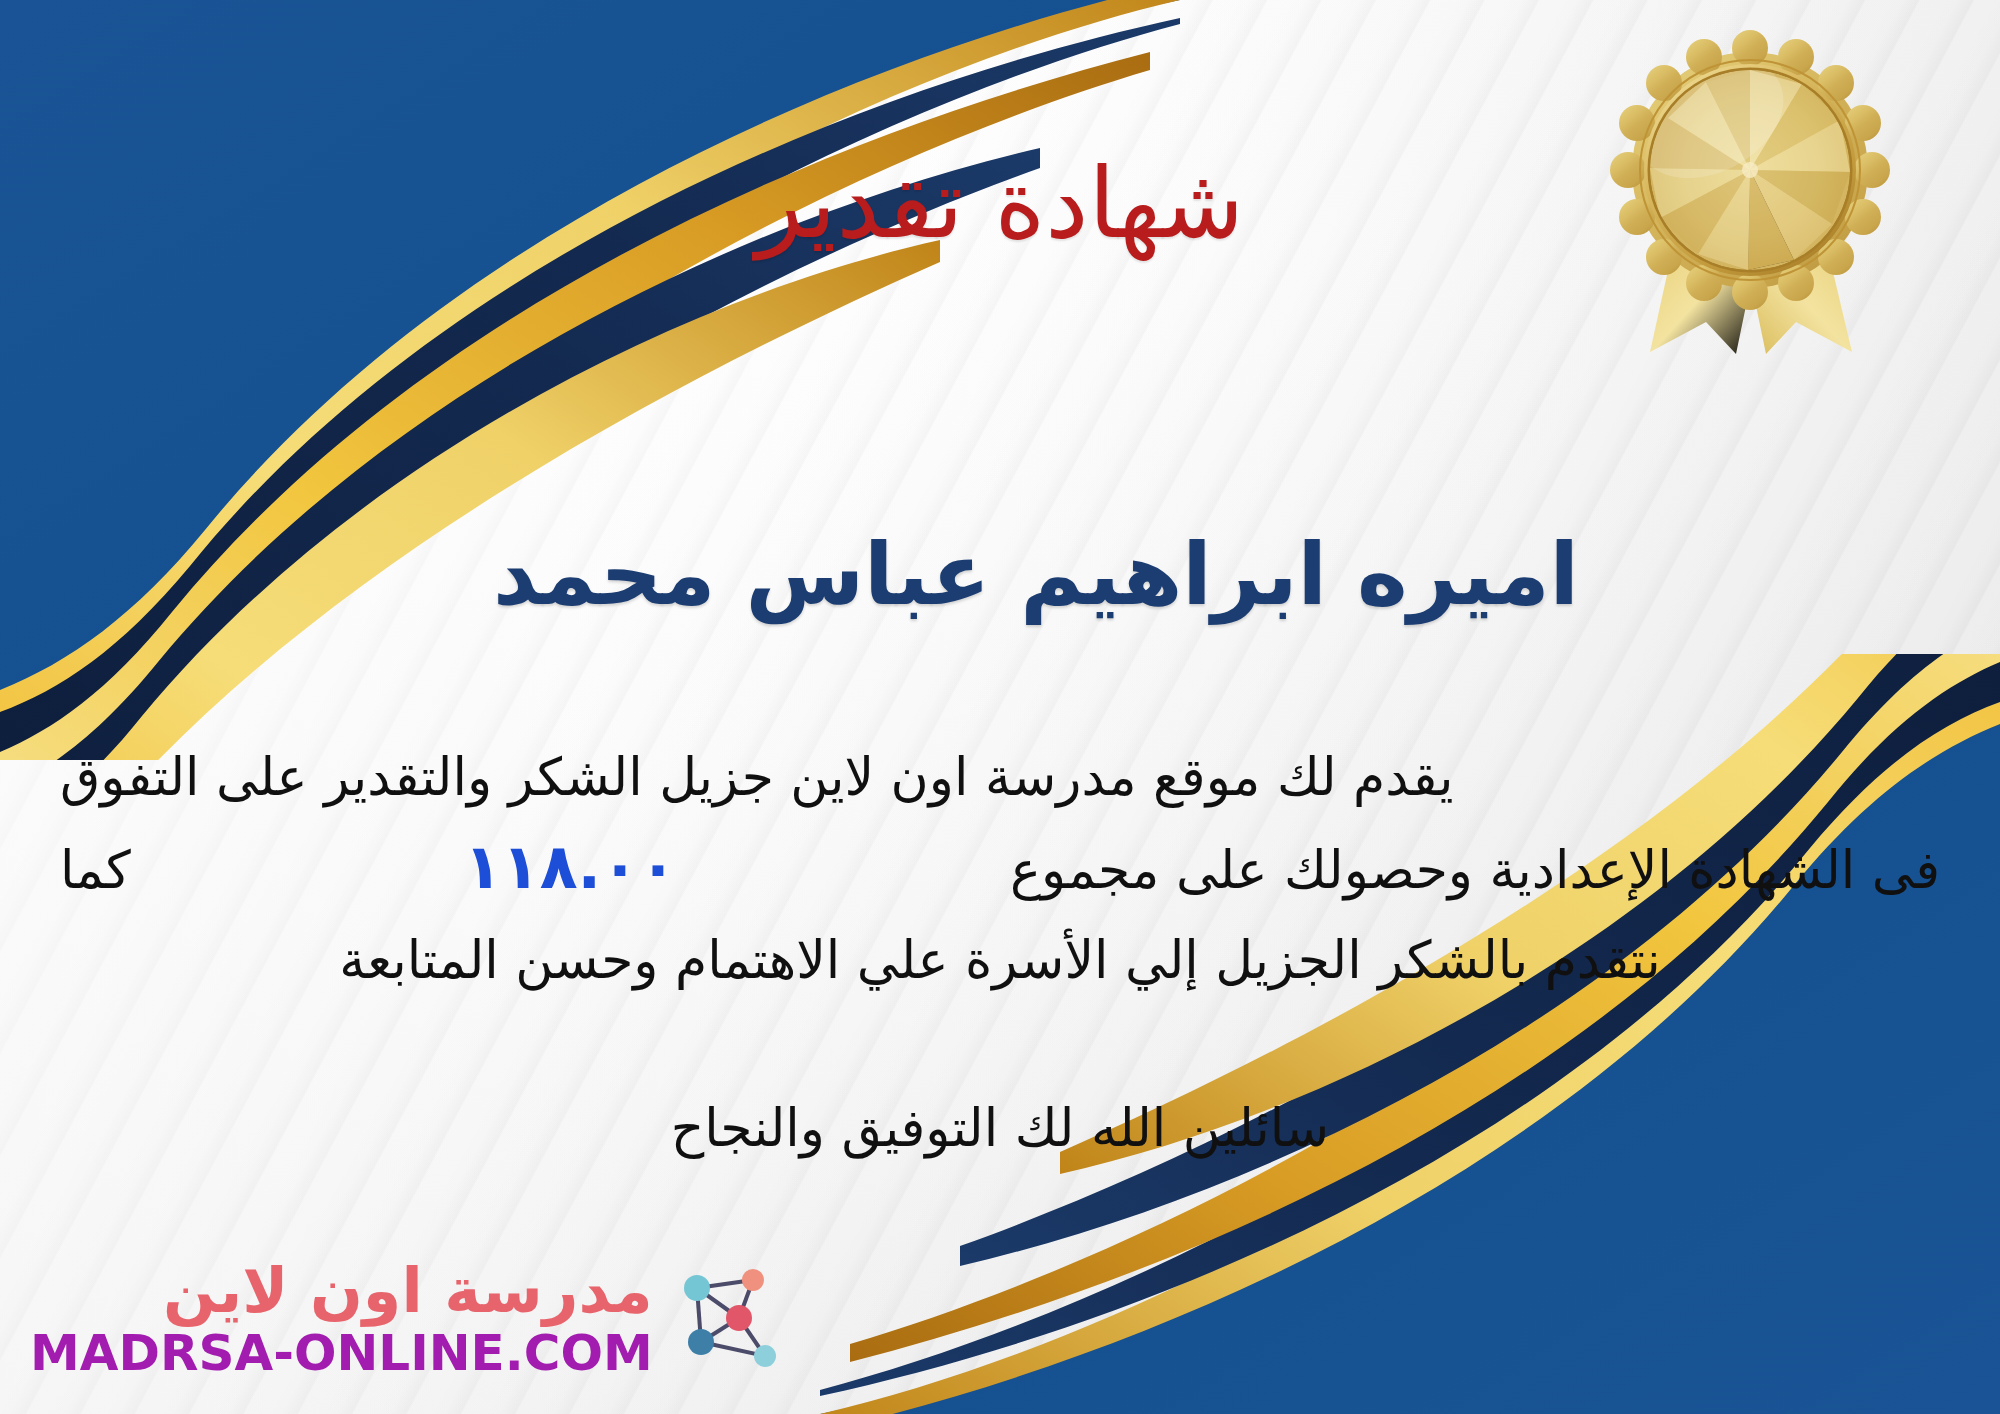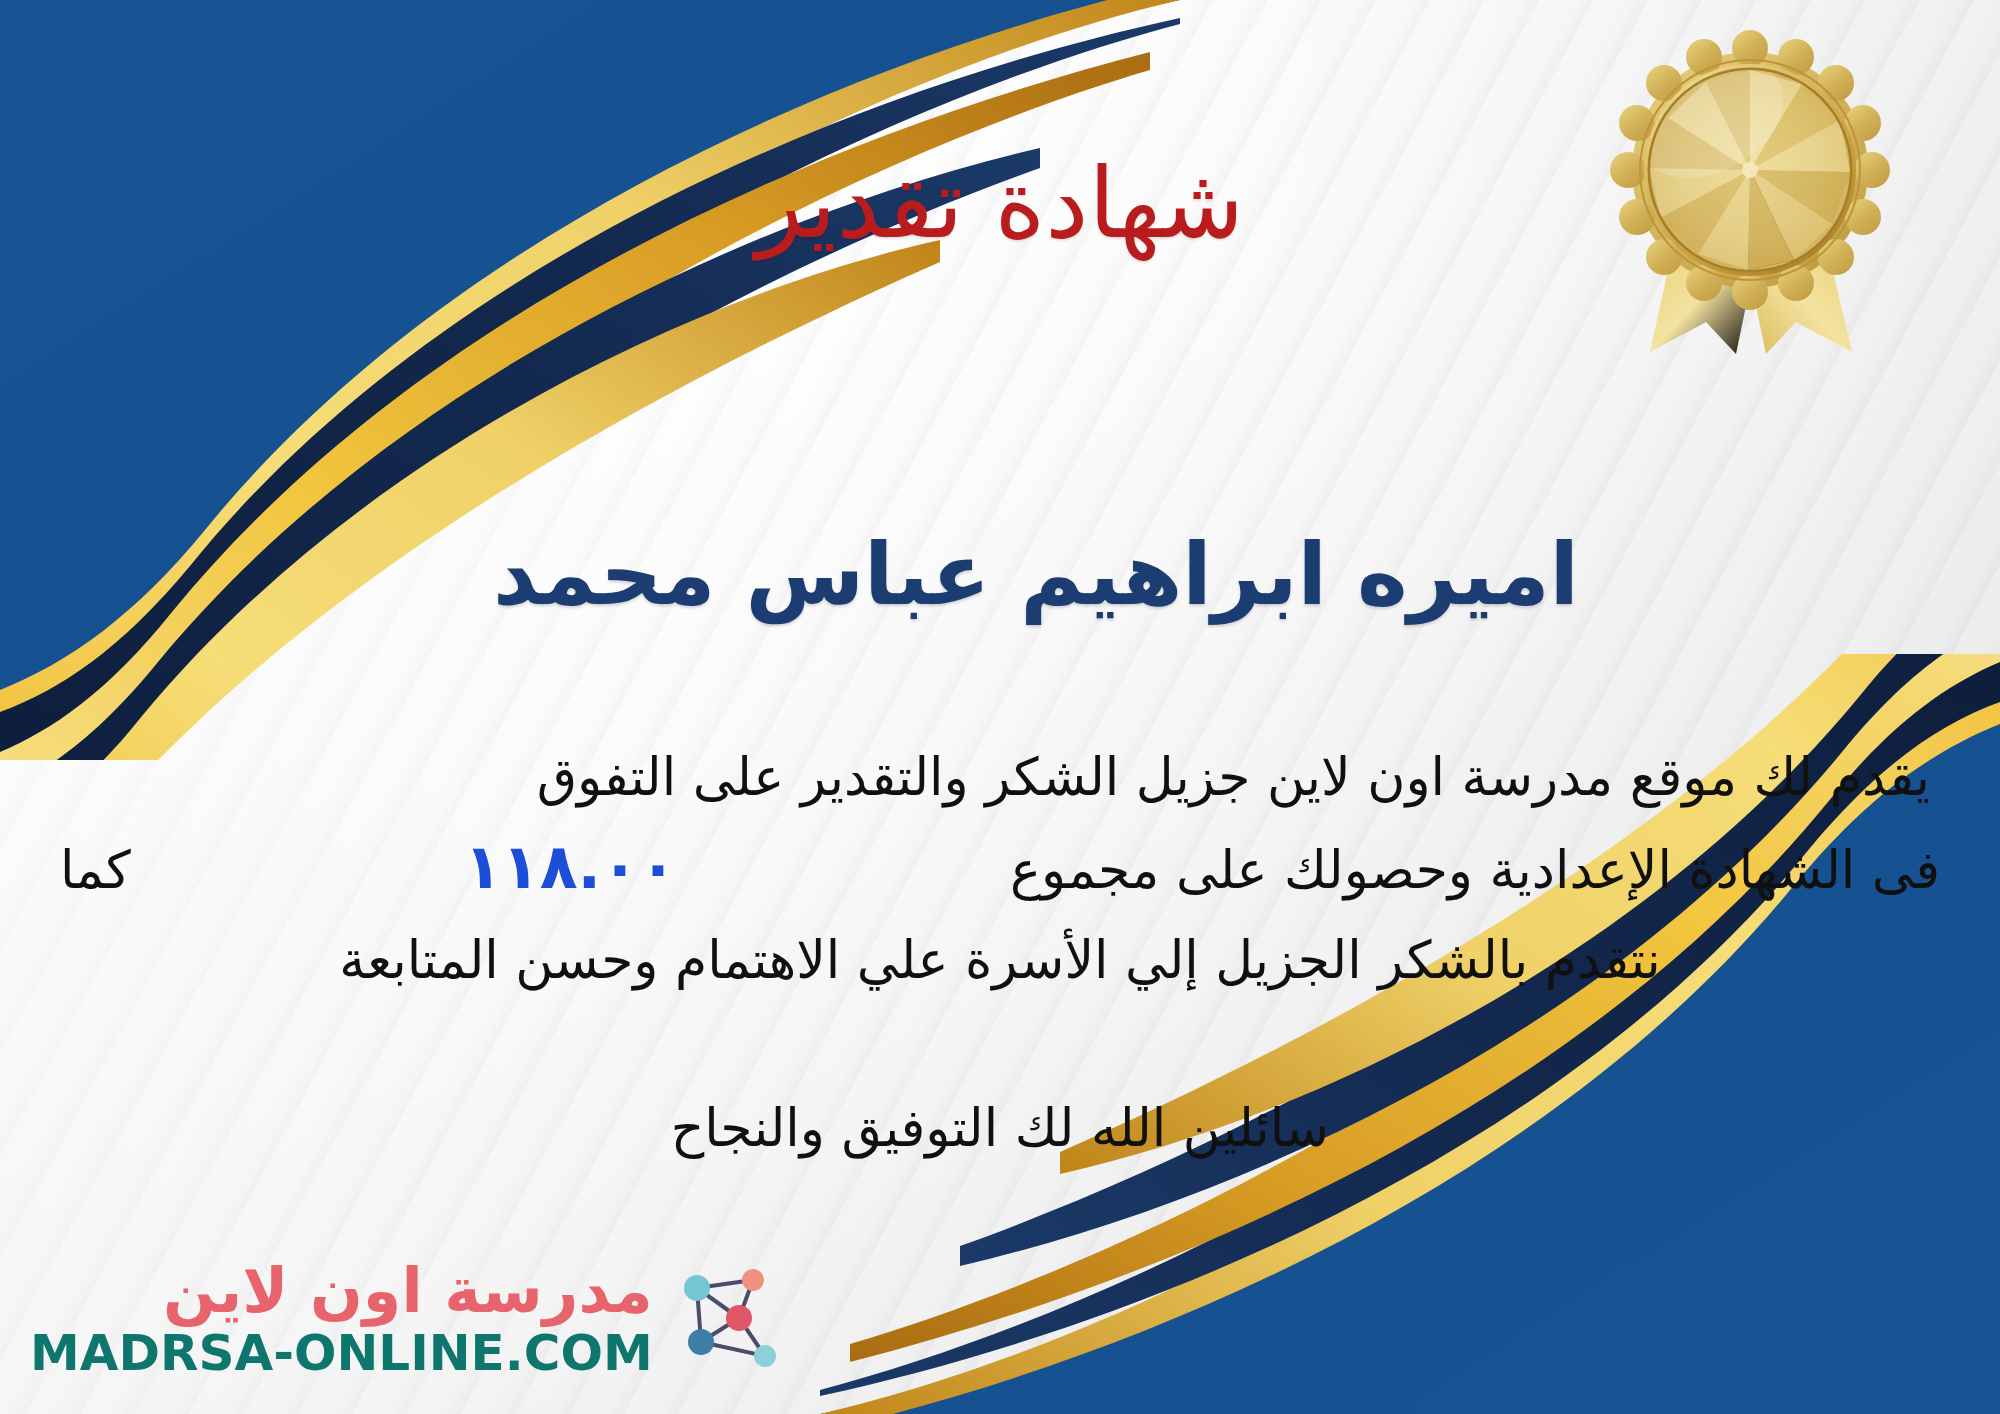--- a/index.html
+++ b/index.html
@@ -69,21 +69,21 @@
     direction:rtl;
     color:#101010;
   }
   .body-line {
     font-size:52px;
     line-height:90px;
     text-align:center;
     white-space:nowrap;
     font-weight:400;
   }
-  .body-line.l1 { text-align:right; padding-right:10px; }
+  .body-line.l1 { text-align:left; padding-right:10px; }
   .body-line.l2 { display:flex; justify-content:space-between; align-items:baseline; }
   .body-line.l3 { text-align:center; }
   .score {
     color:#1d4ed8;
     font-weight:700;
     font-size:62px;
     letter-spacing:2px;
   }
   .l2-left  { white-space:nowrap; }
   .l2-right { white-space:nowrap; }
@@ -102,21 +102,21 @@
     position:absolute; left:30px; bottom:36px;
     display:flex; align-items:center; gap:22px;
     direction:rtl;
   }
   .brand-text { display:flex; flex-direction:column; align-items:flex-start; line-height:1; }
   .brand-ar {
     font-size:62px; font-weight:700; color:#e8646c;
     direction:rtl; letter-spacing:-1px;
   }
   .brand-en {
-    font-size:50px; font-weight:700; color:#0f766e;
+    font-size:50px; font-weight:700; color:#a21caf;
     letter-spacing:0px; direction:ltr; margin-top:6px;
   }
   .brand-mark { width:112px; height:118px; flex:0 0 auto; }
 </style>
 </head>
 <body>
 
 <div id="certificate">
 
   <div class="paper-texture"></div>

